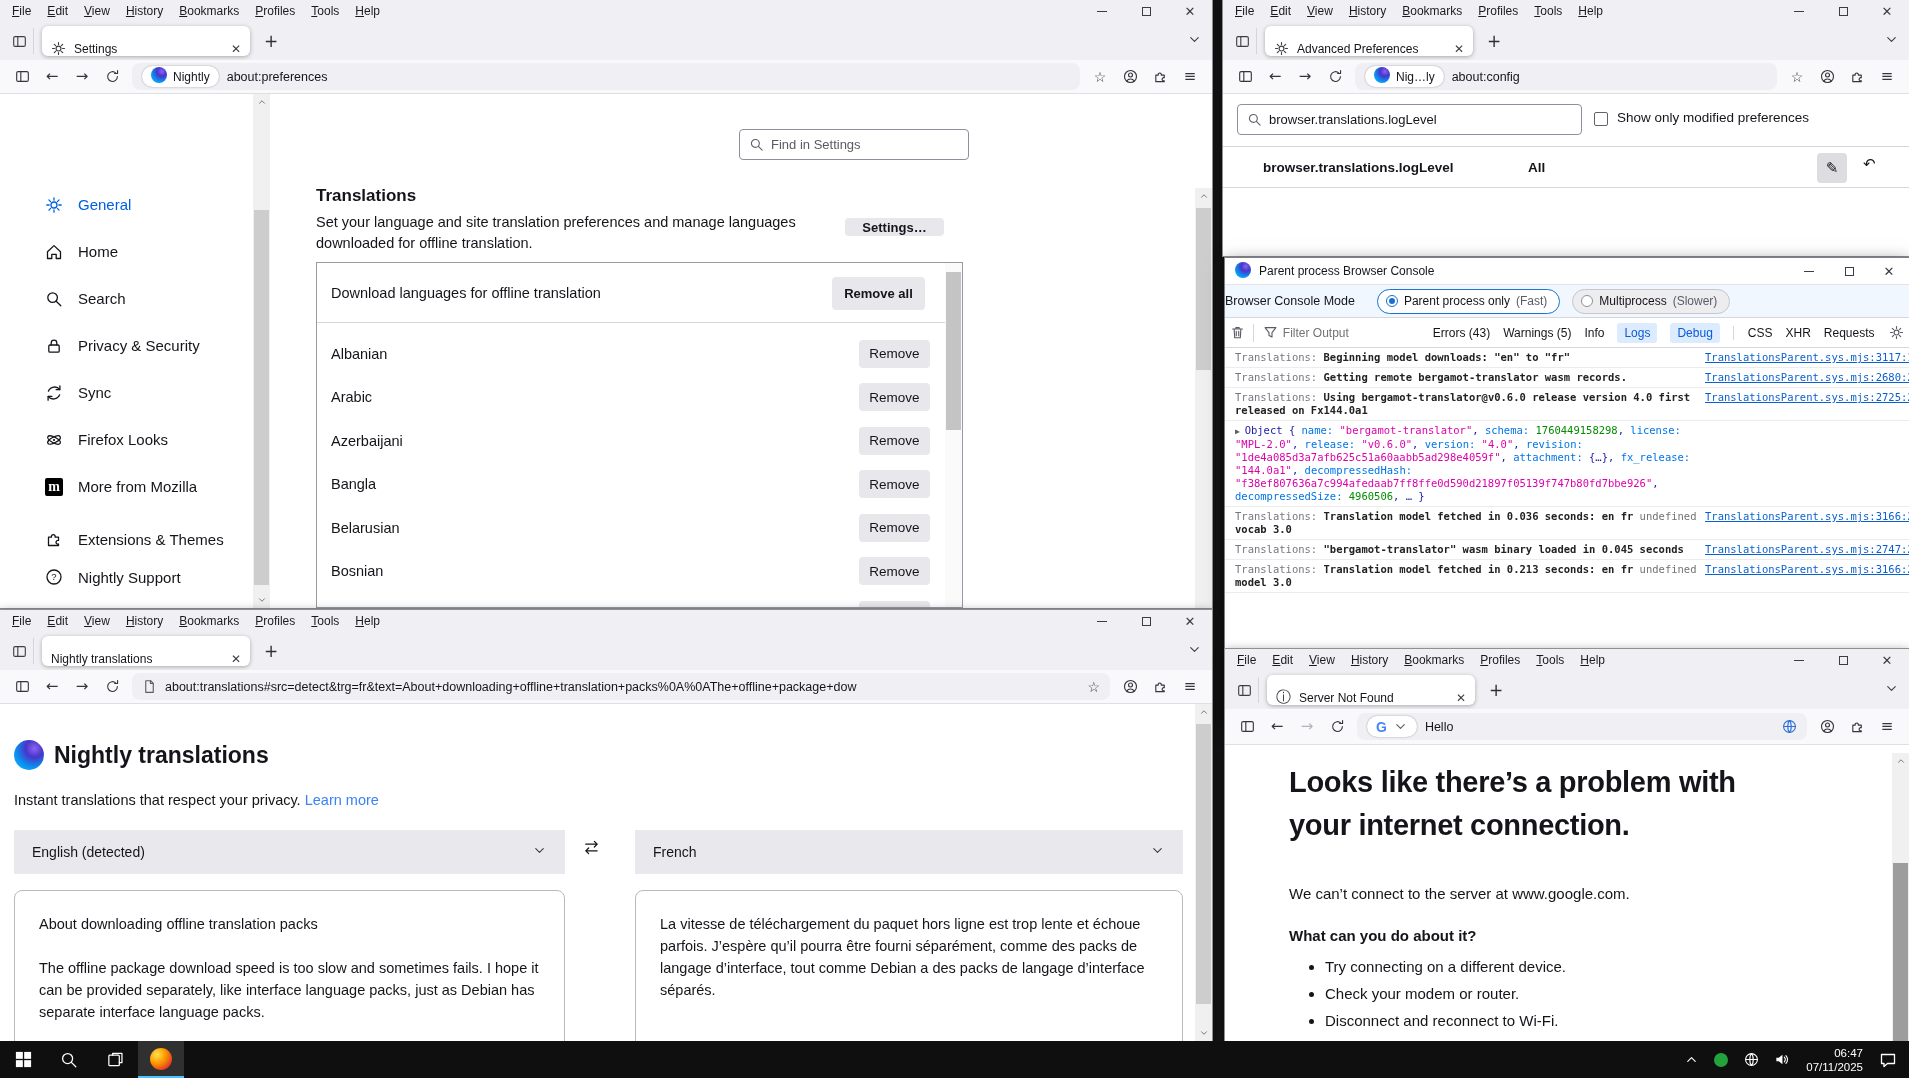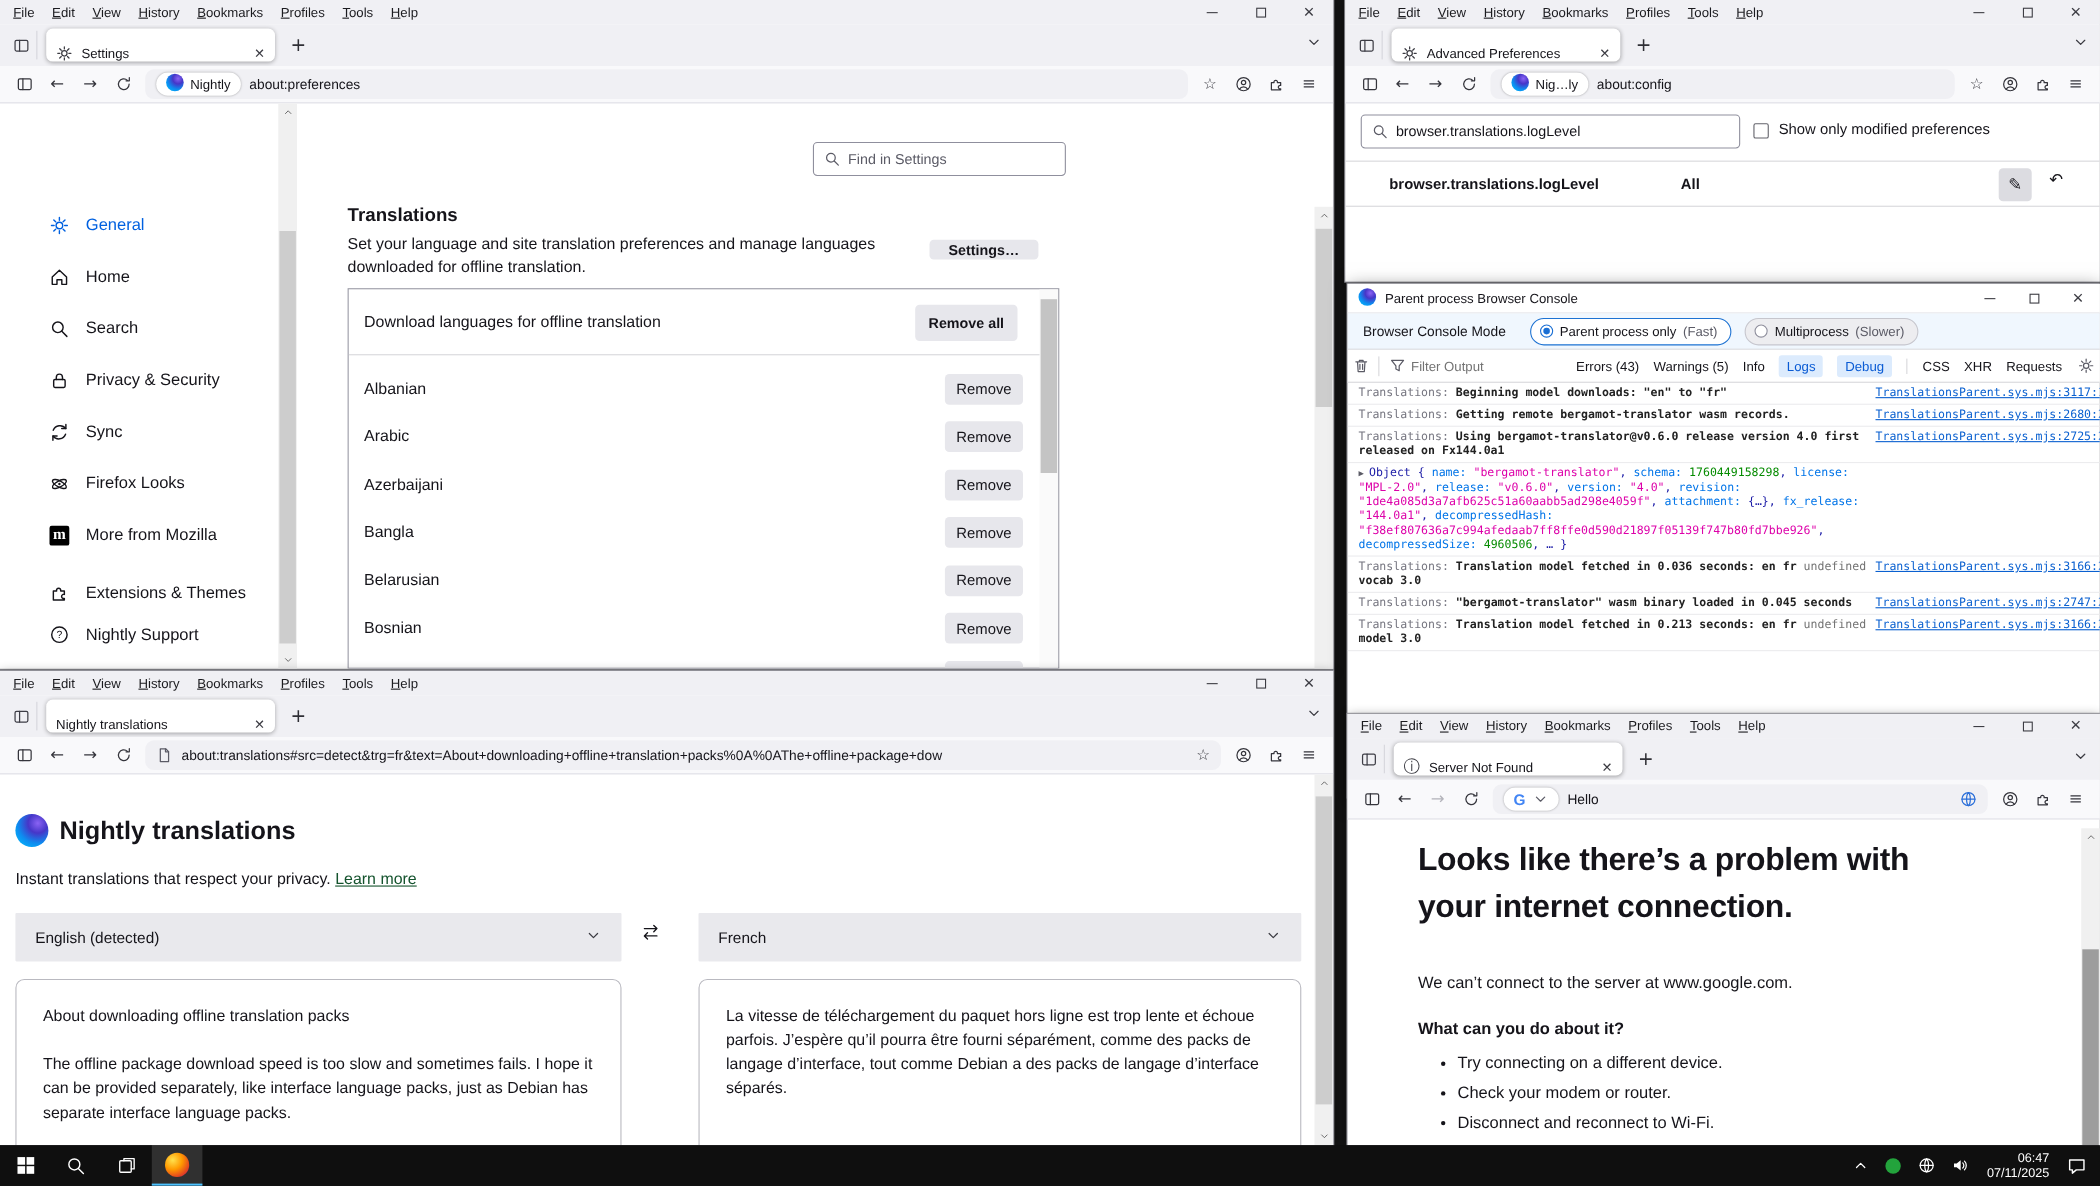--- a/index.html
+++ b/index.html
@@ -75,21 +75,21 @@
   .pref-name{position:absolute;left:40px;font-size:13.5px;font-weight:bold}
   .pref-value{position:absolute;left:305px;font-size:13.5px;font-weight:bold}
   .pref-edit{position:absolute;left:594px;top:6px;width:30px;height:30px;background:#dcdce1;border-radius:4px;display:grid;place-items:center;font-size:14px}
   .pref-reset{position:absolute;left:640px;top:8px;font-size:16px;color:#15141a}
   
   #conwin{left:1225px;top:258px;width:684px;height:467px;box-shadow:0 0 0 1px #7e7e85,0 4px 16px rgba(0,0,0,.55)}
   .con-title{position:absolute;left:0;right:0;top:0;height:27px;background:#fff;border-bottom:1px solid #e3e3e8;display:flex;align-items:center;gap:8px;padding-left:10px;font-size:12px}
   .con-ctrl{position:absolute;top:0;right:0;height:27px;display:flex}
   .con-ctrl>div{width:40px;display:grid;place-items:center;color:#3c3c43}
   .con-mode{position:absolute;left:0;right:0;top:27px;height:33px;background:#f0f7fe;border-bottom:1px solid #d7d7db;display:flex;align-items:center;font-size:12.5px}
-  .con-mode-label{margin-left:14px}
+  .con-mode-label{margin-left:0}
   .mode-pill{display:flex;align-items:center;gap:6px;border-radius:13px;height:25px;padding:0 12px 0 8px;font-size:12px}
   .mode-pill .sfx{color:#5b5b66}
   .mode-pill.sel{background:#fff;border:1.5px solid #1d72d2;margin-left:22px}
   .mode-pill.unsel{background:#ededf0;border:1px solid #c6c6cd;margin-left:12px}
   .radio{width:12px;height:12px;border-radius:50%;border:1.5px solid #8f8f9d;background:#fff;display:grid;place-items:center}
   .radio.on{border-color:#1a6fd4}
   .radio.on::after{content:"";width:6px;height:6px;border-radius:50%;background:#1a6fd4}
   .con-filter{position:absolute;left:0;right:0;top:60px;height:30px;border-bottom:1px solid #d7d7db;display:flex;align-items:center;background:#fff}
   .cf-ic{width:26px;display:grid;place-items:center;color:#5b5b66}
   .cf-sep{width:1px;height:18px;background:#d7d7db;margin:0 4px}
@@ -113,21 +113,21 @@
   .lg-tw{color:#5b5b66;font-size:8px}
   .con-input{position:absolute;left:0;right:0;bottom:0;height:28px;border-top:1px solid #d0d0d7;display:flex;align-items:center;padding:0 10px;background:#fff}
   .con-prompt{color:#15539e;font-size:14px;font-family:"DejaVu Sans",sans-serif}
   .con-editor-ic{margin-left:auto;color:#5b5b66}
   
   #win3{left:0;top:610px;width:1212px;height:431px}
   .tr-content{position:absolute;left:0;right:0;top:94px;bottom:0;overflow:hidden}
   .tr-titlerow{position:absolute;left:14px;top:36px;display:flex;align-items:center;gap:10px}
   .tr-title{font-size:23px;font-weight:bold}
   .tr-sub{position:absolute;left:14px;top:88px;font-size:14.5px}
-  .tr-link{color:#14532d;text-decoration:underline}
+  .tr-link{color:#3b82f6;}
   .lang-select{position:absolute;top:126px;height:44px;background:#e9e9ed;border-radius:1px;display:flex;align-items:center;padding:0 18px;font-size:14px}
   .lang-select .chev{margin-left:auto;color:#3c3c43}
   #src-select{left:14px;width:551px}
   #tgt-select{left:635px;width:548px}
   .swap-ic{position:absolute;left:582px;top:134px;color:#15141a}
   .tr-panel{position:absolute;top:186px;height:175px;border:1px solid #b9b9c0;border-radius:8px;background:#fff;padding:22px 24px;font-size:14.5px;line-height:22px}
   #src-panel{left:14px;width:551px}
   #tgt-panel{left:635px;width:548px}
   .tr-panel .ptitle{margin-bottom:22px}
   

